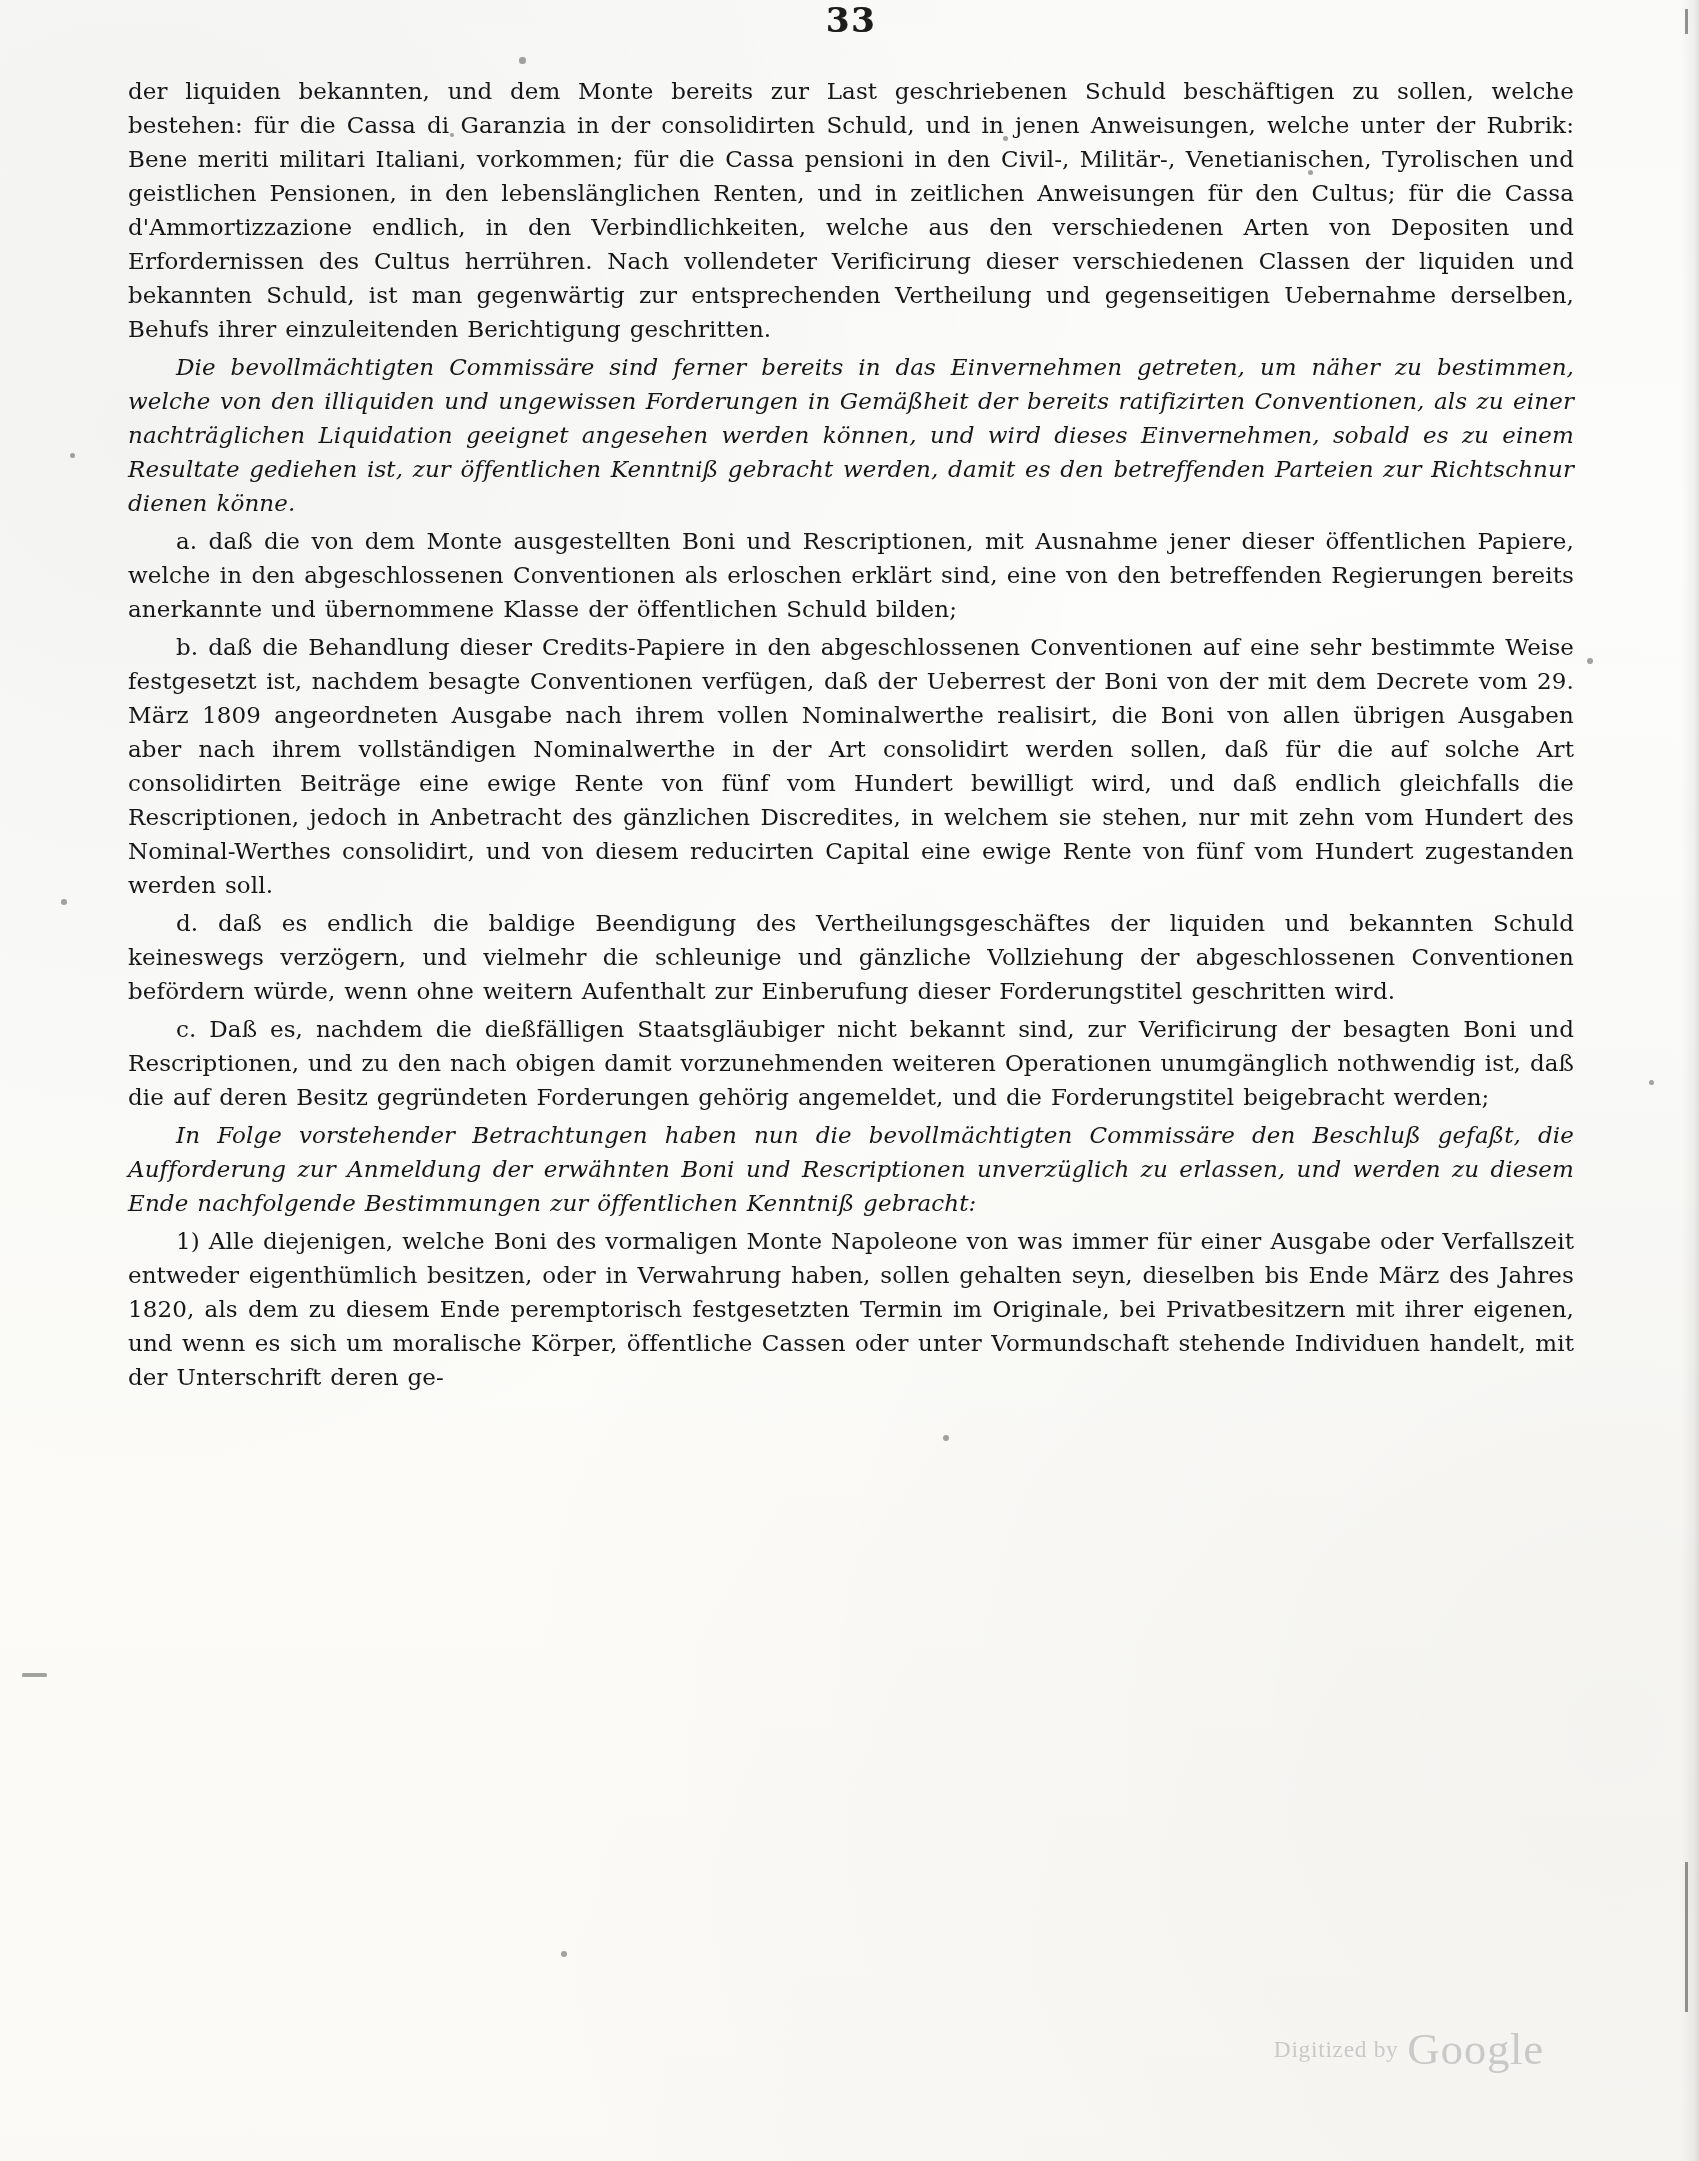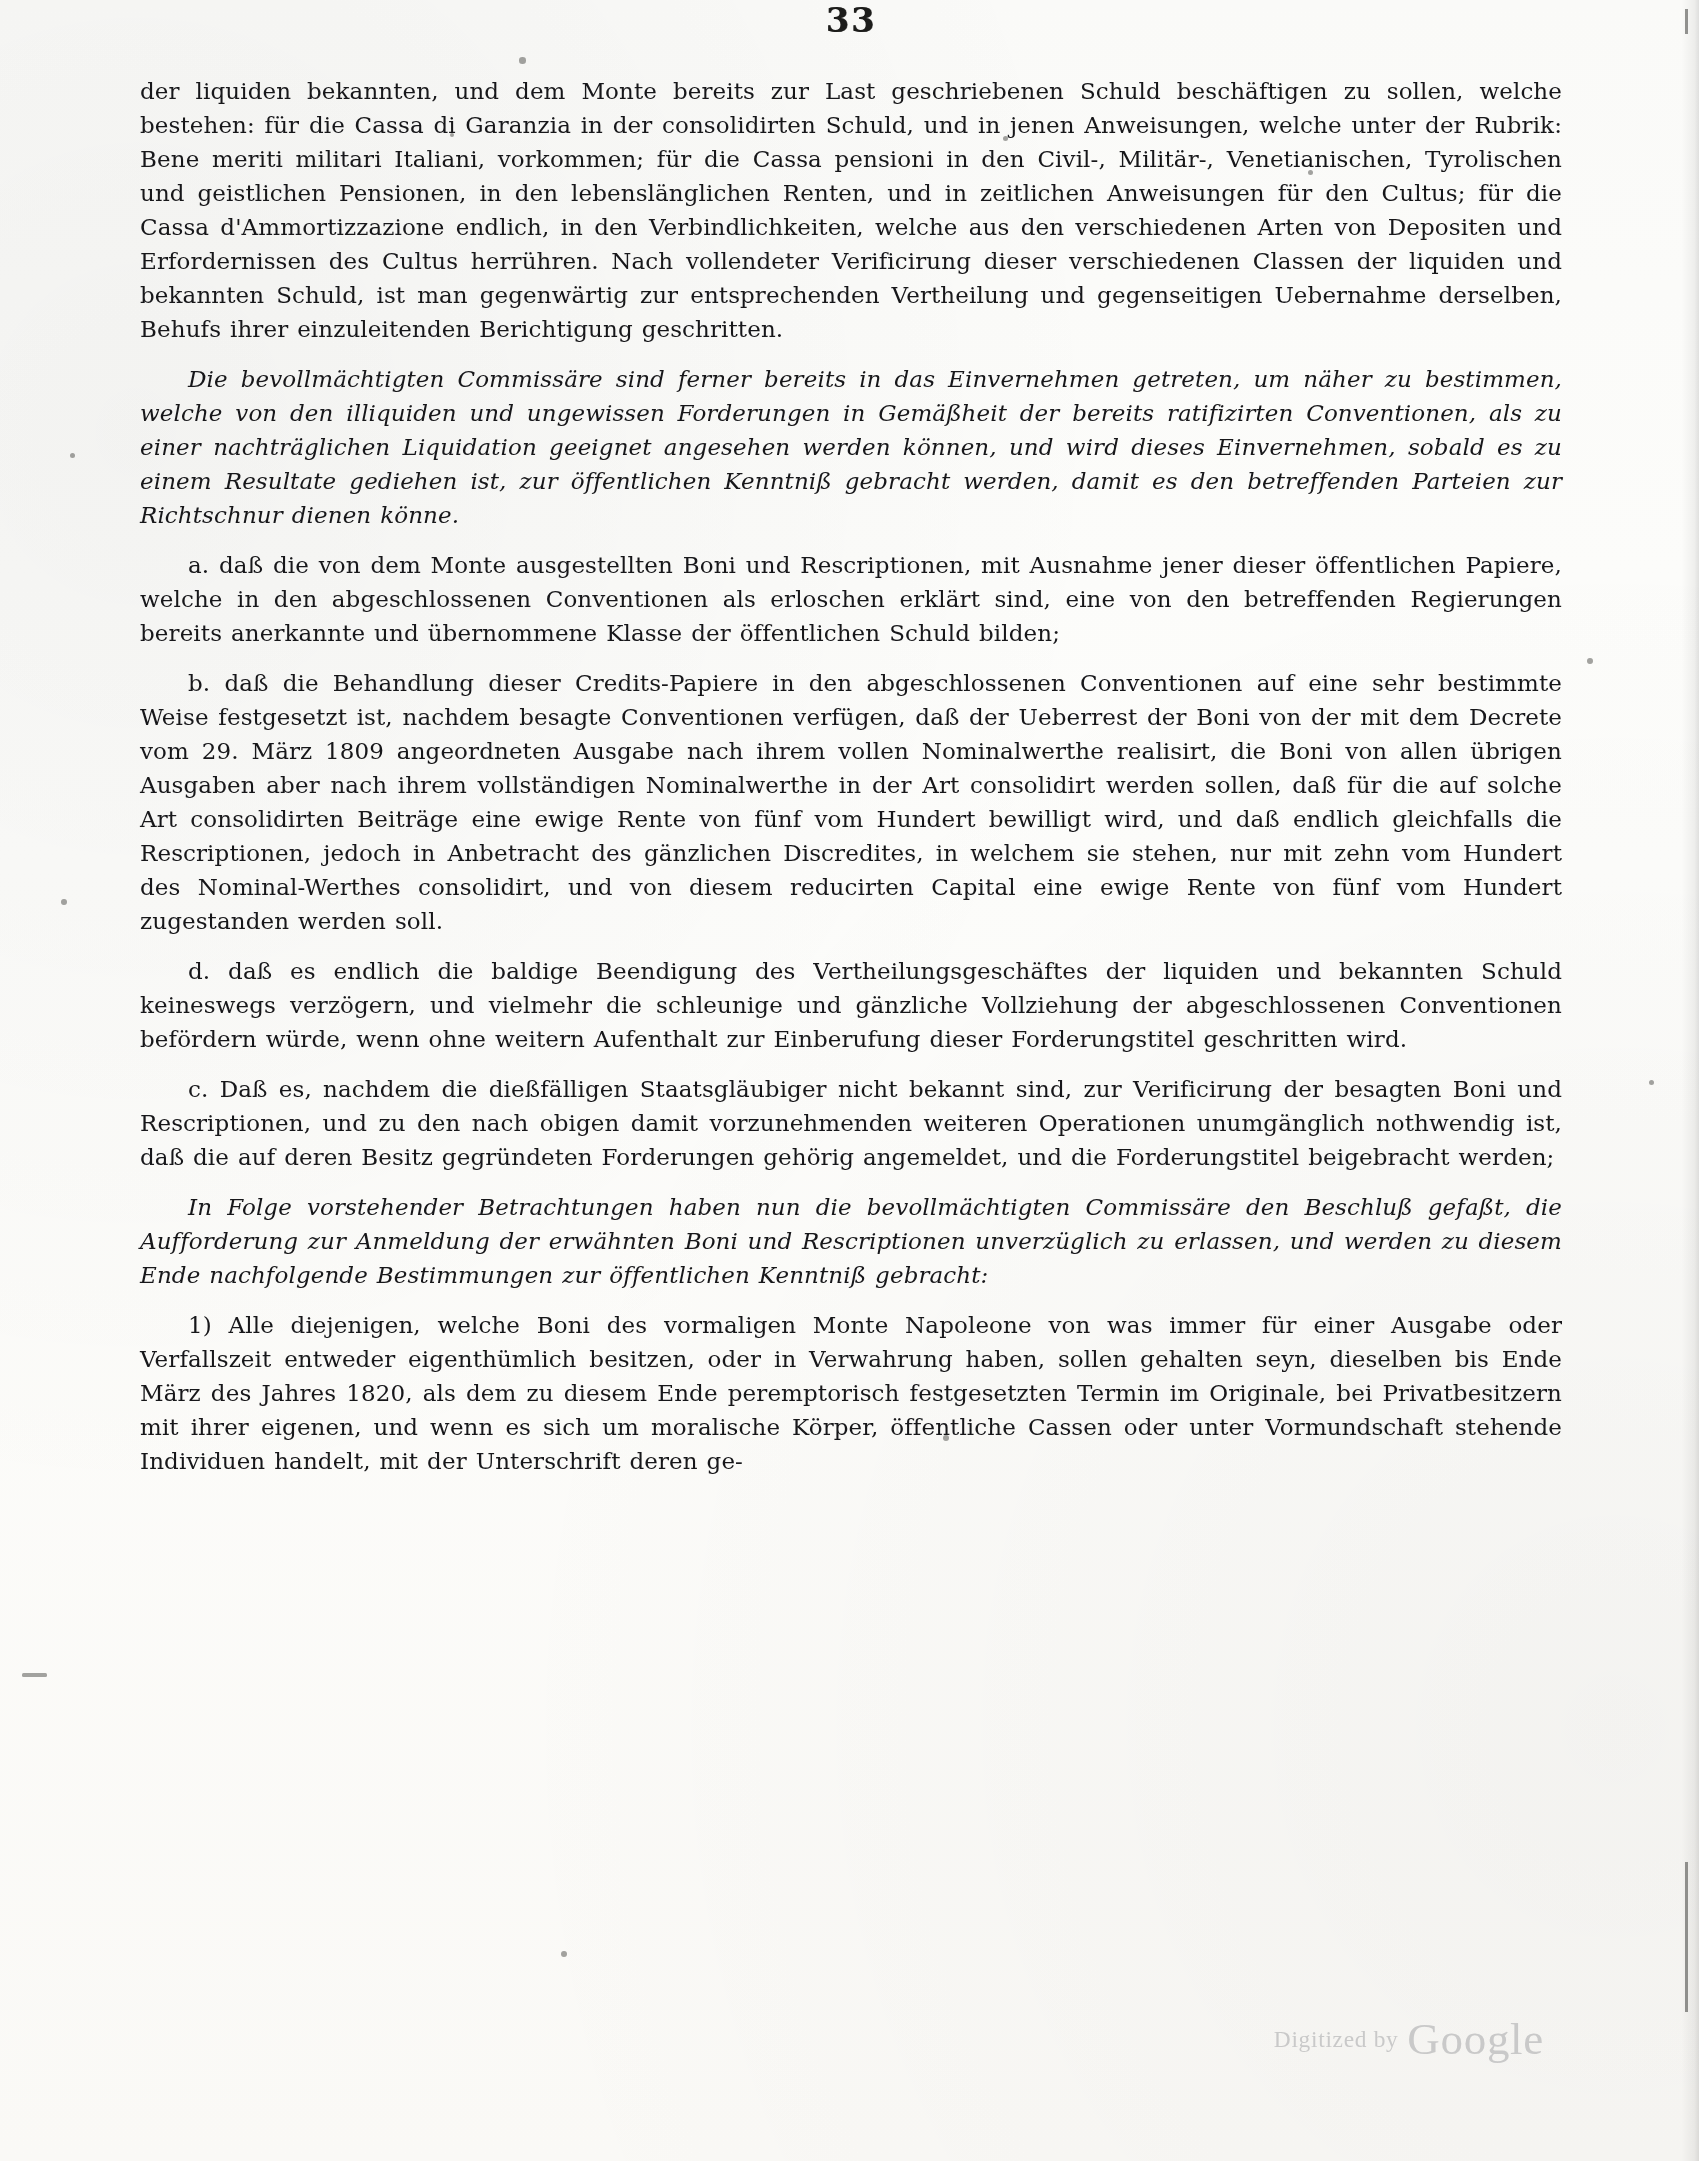--- a/index.html
+++ b/index.html
@@ -75,36 +75,36 @@
     font-size: 23px;
     line-height: 34px;
     color: #17171a;
     text-align: justify;
     text-justify: inter-word;
     word-spacing: 1.5px;
     letter-spacing: 0.1px;
   }
 
   .body-text p {
-    margin: 16px;
+    margin: 4px;
     text-indent: 0;
   }
   .body-text p.indent {
     text-indent: 48px;
     font-style: italic;
   }
   .body-text p.list {
     text-indent: 48px;
   }
 
   
   .watermark {
     position: absolute;
     right: 156px;
-    bottom: 96px;
+    bottom: 86px;
     font-family: "Liberation Serif", serif;
     color: #c9c9c9;
     letter-spacing: 0.7px;
     white-space: nowrap;
   }
   .watermark .small {
     font-size: 23.4px;
     vertical-align: middle;
   }
   .watermark .big {

